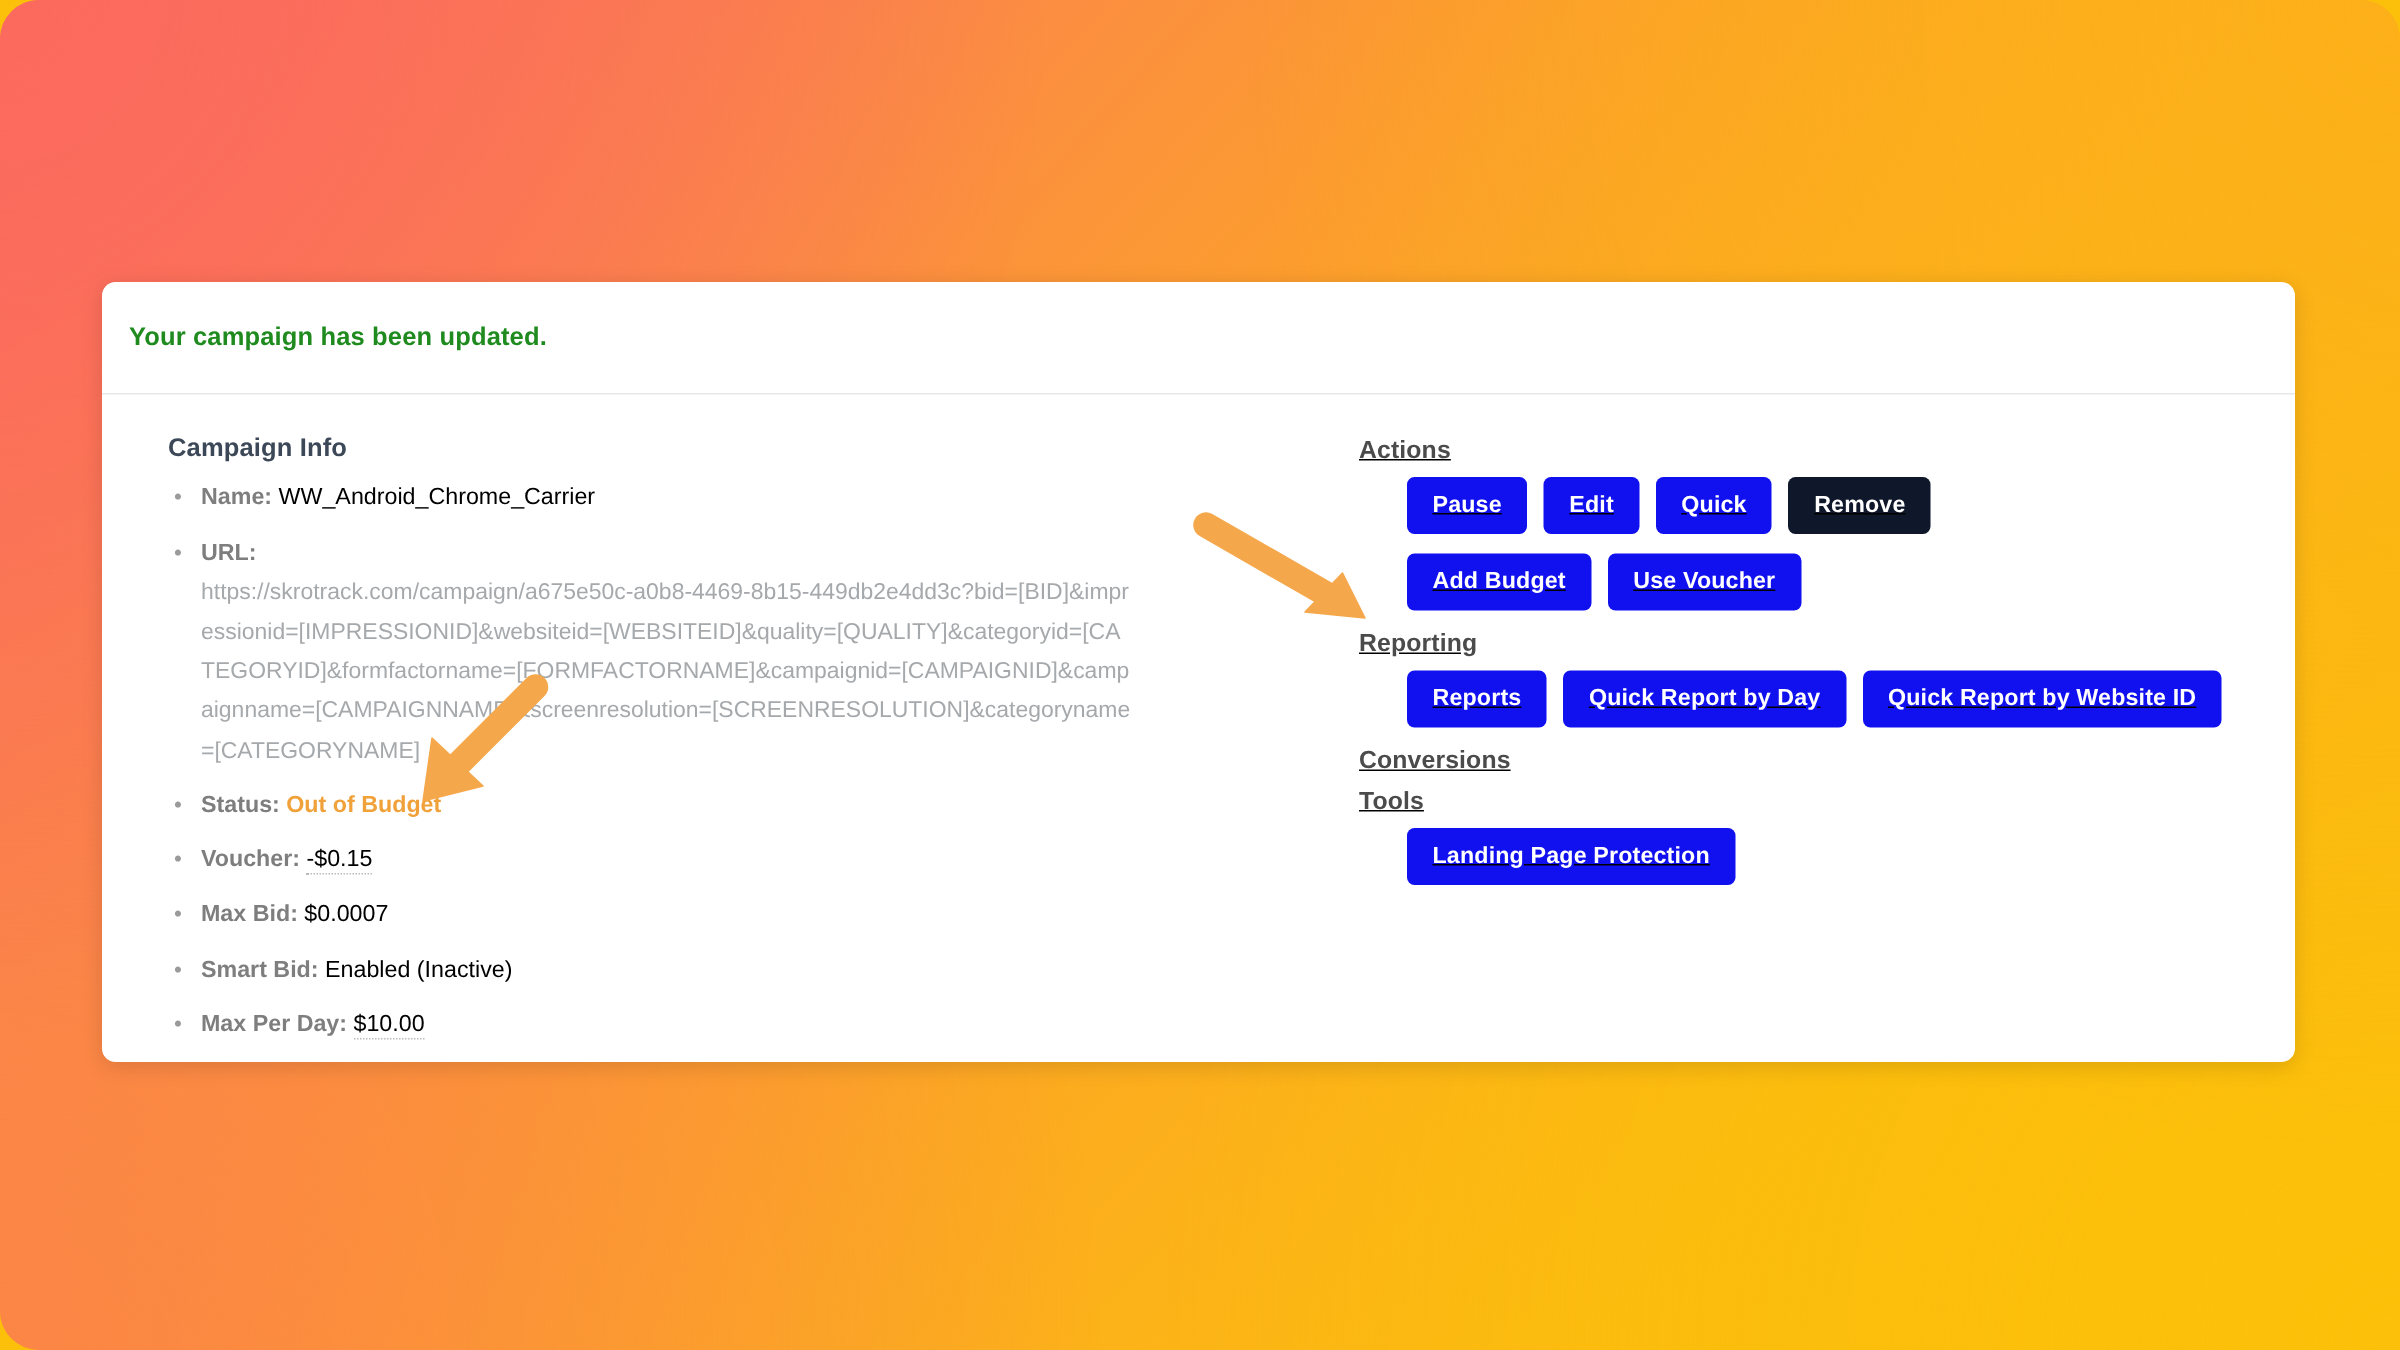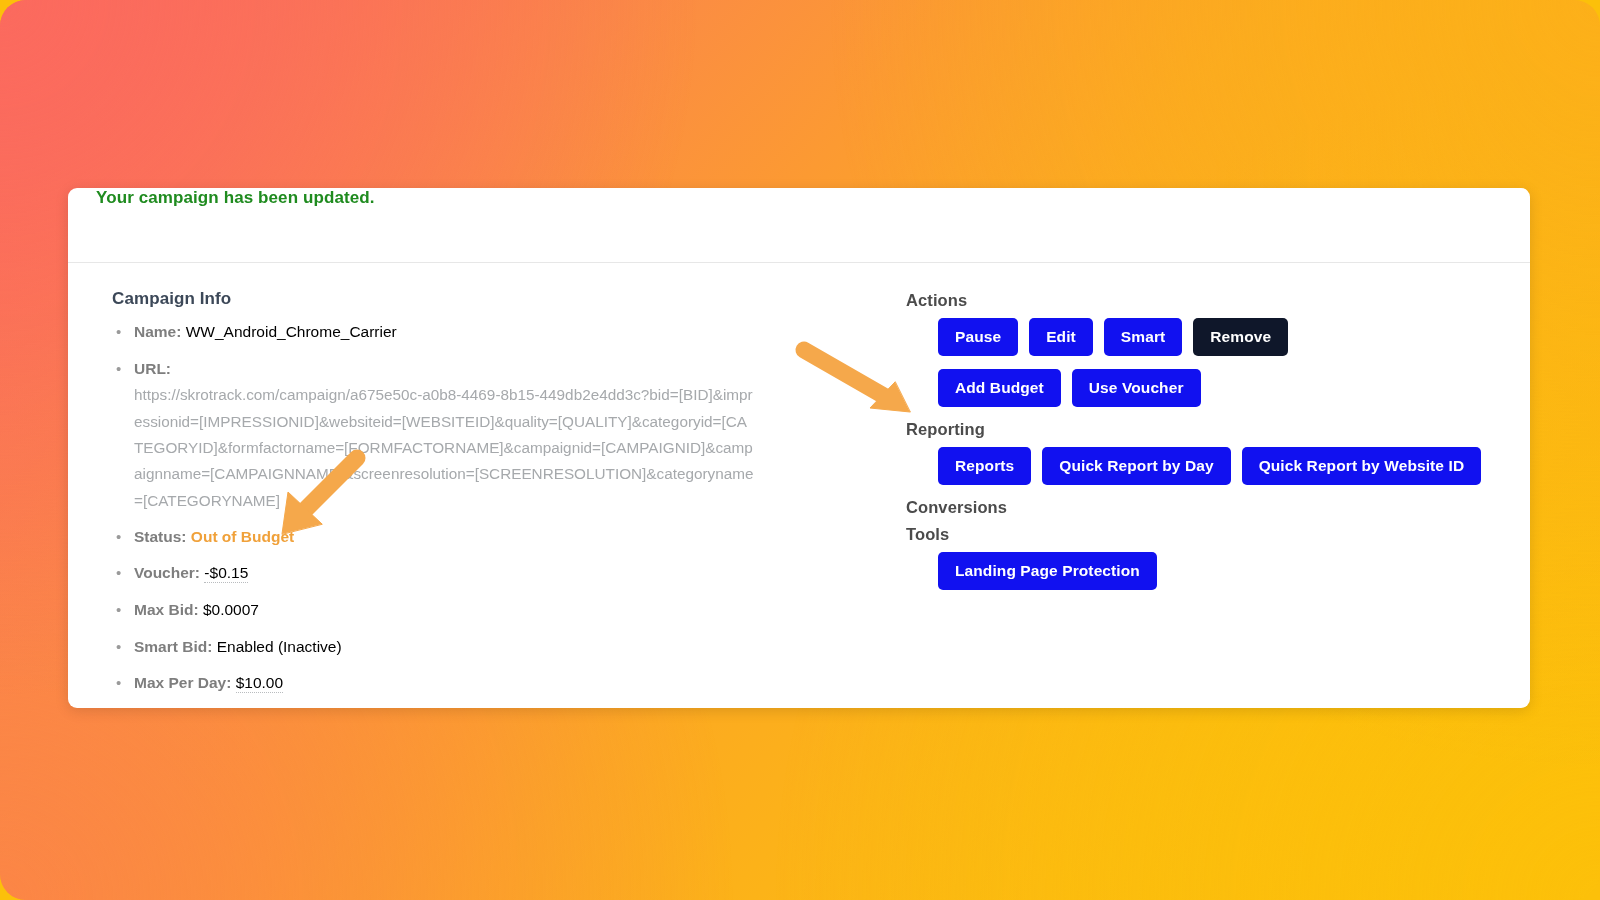--- a/index.html
+++ b/index.html
@@ -56,22 +56,22 @@
     background: #FFFFFF;
     border-radius: 9px;
     box-shadow: 0 3px 14px rgba(0,0,0,0.13);
     overflow: hidden;
   }
 
   
   #alert-banner {
     height: 74px;
     display: flex;
-    align-items: flex-start;
-    padding-left: 28px;
+    align-items: center;
+    padding-left: 18px;
   }
   #alert-text {
     color: #1F8B1F;
     font-size: 17px;
     font-weight: bold;
     letter-spacing: 0.1px;
   }
   #card-divider {
     height: 1px;
     background: #E7E7E7;
@@ -139,20 +139,21 @@
   .dotted {
     border-bottom: 1px dotted #B9BCBF;
     padding-bottom: 1px;
   }
 
   
   #right-col {
     flex: 1;
     padding-left: 36px;
     padding-top: 2px;
+    text-decoration: underline;
   }
 
   .group-heading {
     font-size: 16.5px;
     font-weight: bold;
     color: #4B4B4B;
     margin: 0 0 6px 0;
     letter-spacing: 0.1px;
   }
   .group { margin-bottom: 8px; }
@@ -251,21 +252,21 @@
     </div>
 
     <div id="right-col">
 
       <div class="group">
         <h3 class="group-heading">Actions</h3>
       </div>
       <div class="btn-row">
           <button class="btn">Pause</button>
           <button class="btn">Edit</button>
-          <button class="btn">Smart</button>
+          <button class="btn">Quick</button>
           <button class="btn danger">Remove</button>
         </div>
 
       <div class="btn-row">
           <button class="btn">Add Budget</button>
           <button class="btn">Use Voucher</button>
         </div>
 
       <div class="group">
         <h3 class="group-heading">Reporting</h3>

